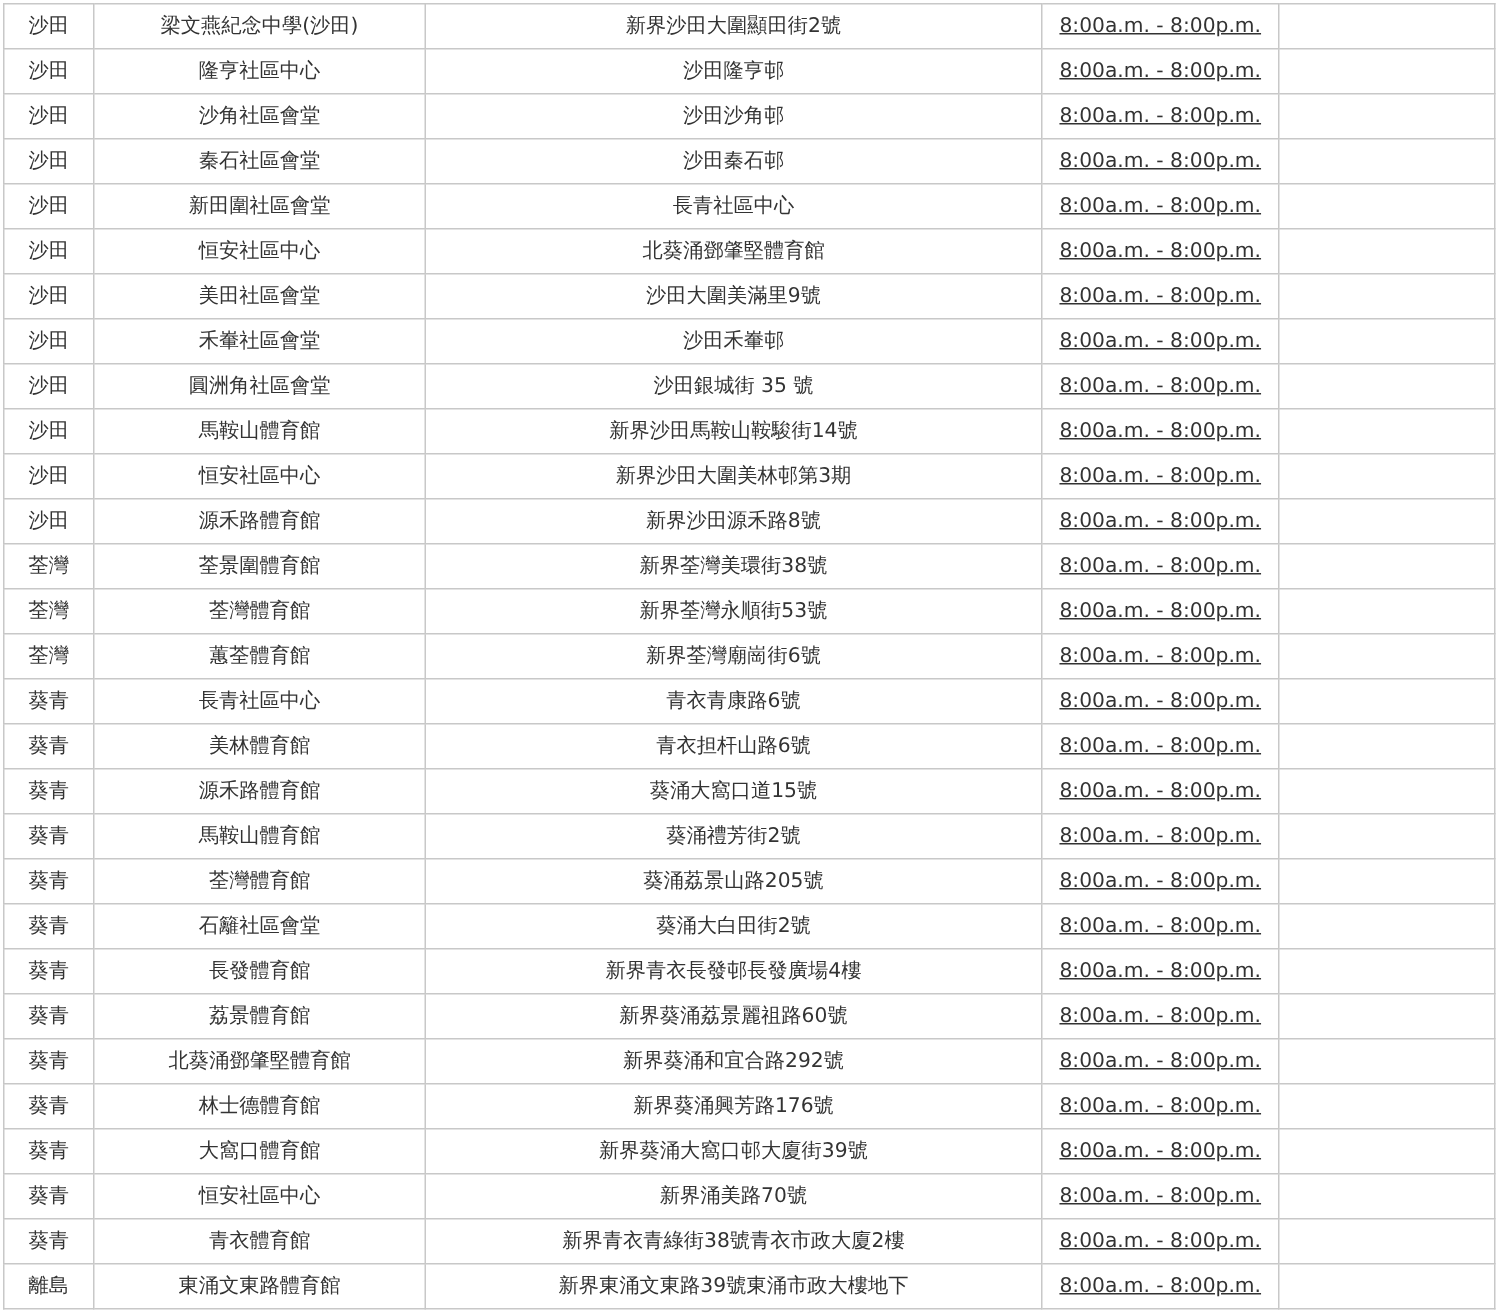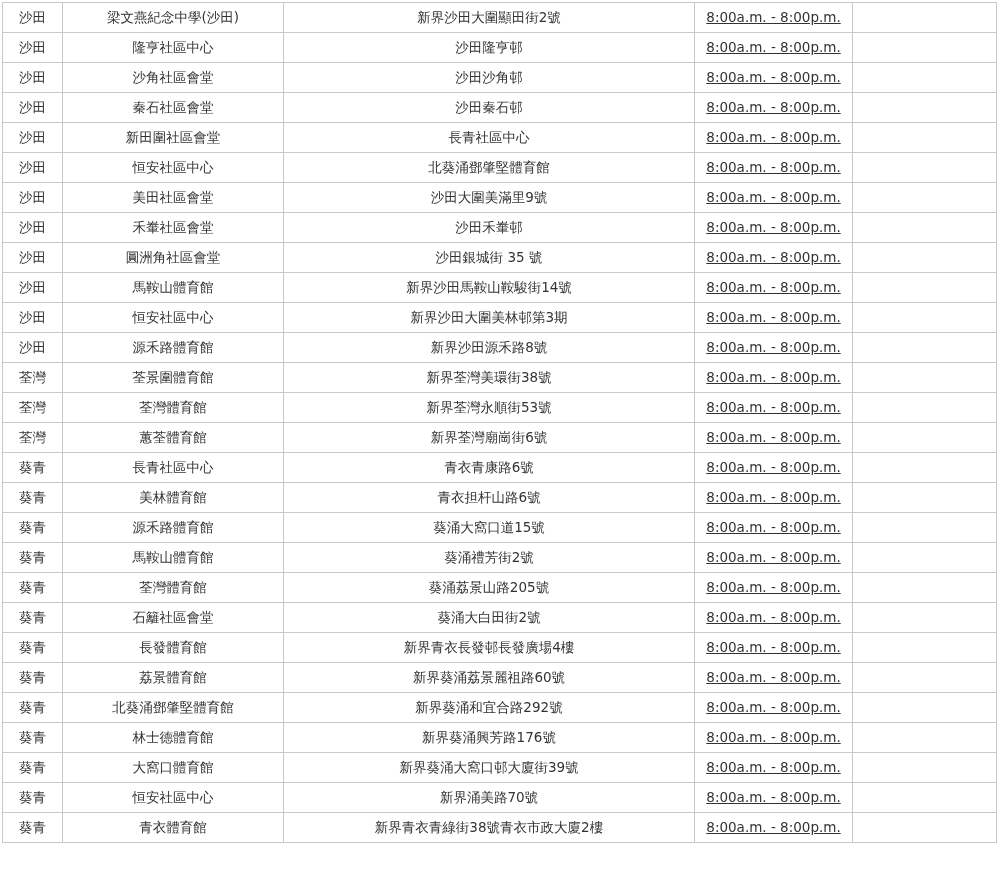--- a/index.html
+++ b/index.html
@@ -210,15 +210,22 @@
           <td class="c-hours">8:00a.m. - 8:00p.m.</td>
           <td class="c-remark"></td>
         </tr>
         <tr>
           <td class="c-district">葵青</td>
           <td class="c-venue">青衣體育館</td>
           <td class="c-address">新界青衣青綠街38號青衣市政大廈2樓</td>
           <td class="c-hours">8:00a.m. - 8:00p.m.</td>
           <td class="c-remark"></td>
         </tr>
+        <tr>
+          <td class="c-district">離島</td>
+          <td class="c-venue">東涌文東路體育館</td>
+          <td class="c-address">新界東涌文東路39號東涌市政大樓地下</td>
+          <td class="c-hours">8:00a.m. - 8:00p.m.</td>
+          <td class="c-remark"></td>
+        </tr>
       </tbody>
   </table>
 </div>
 
 </body></html>

